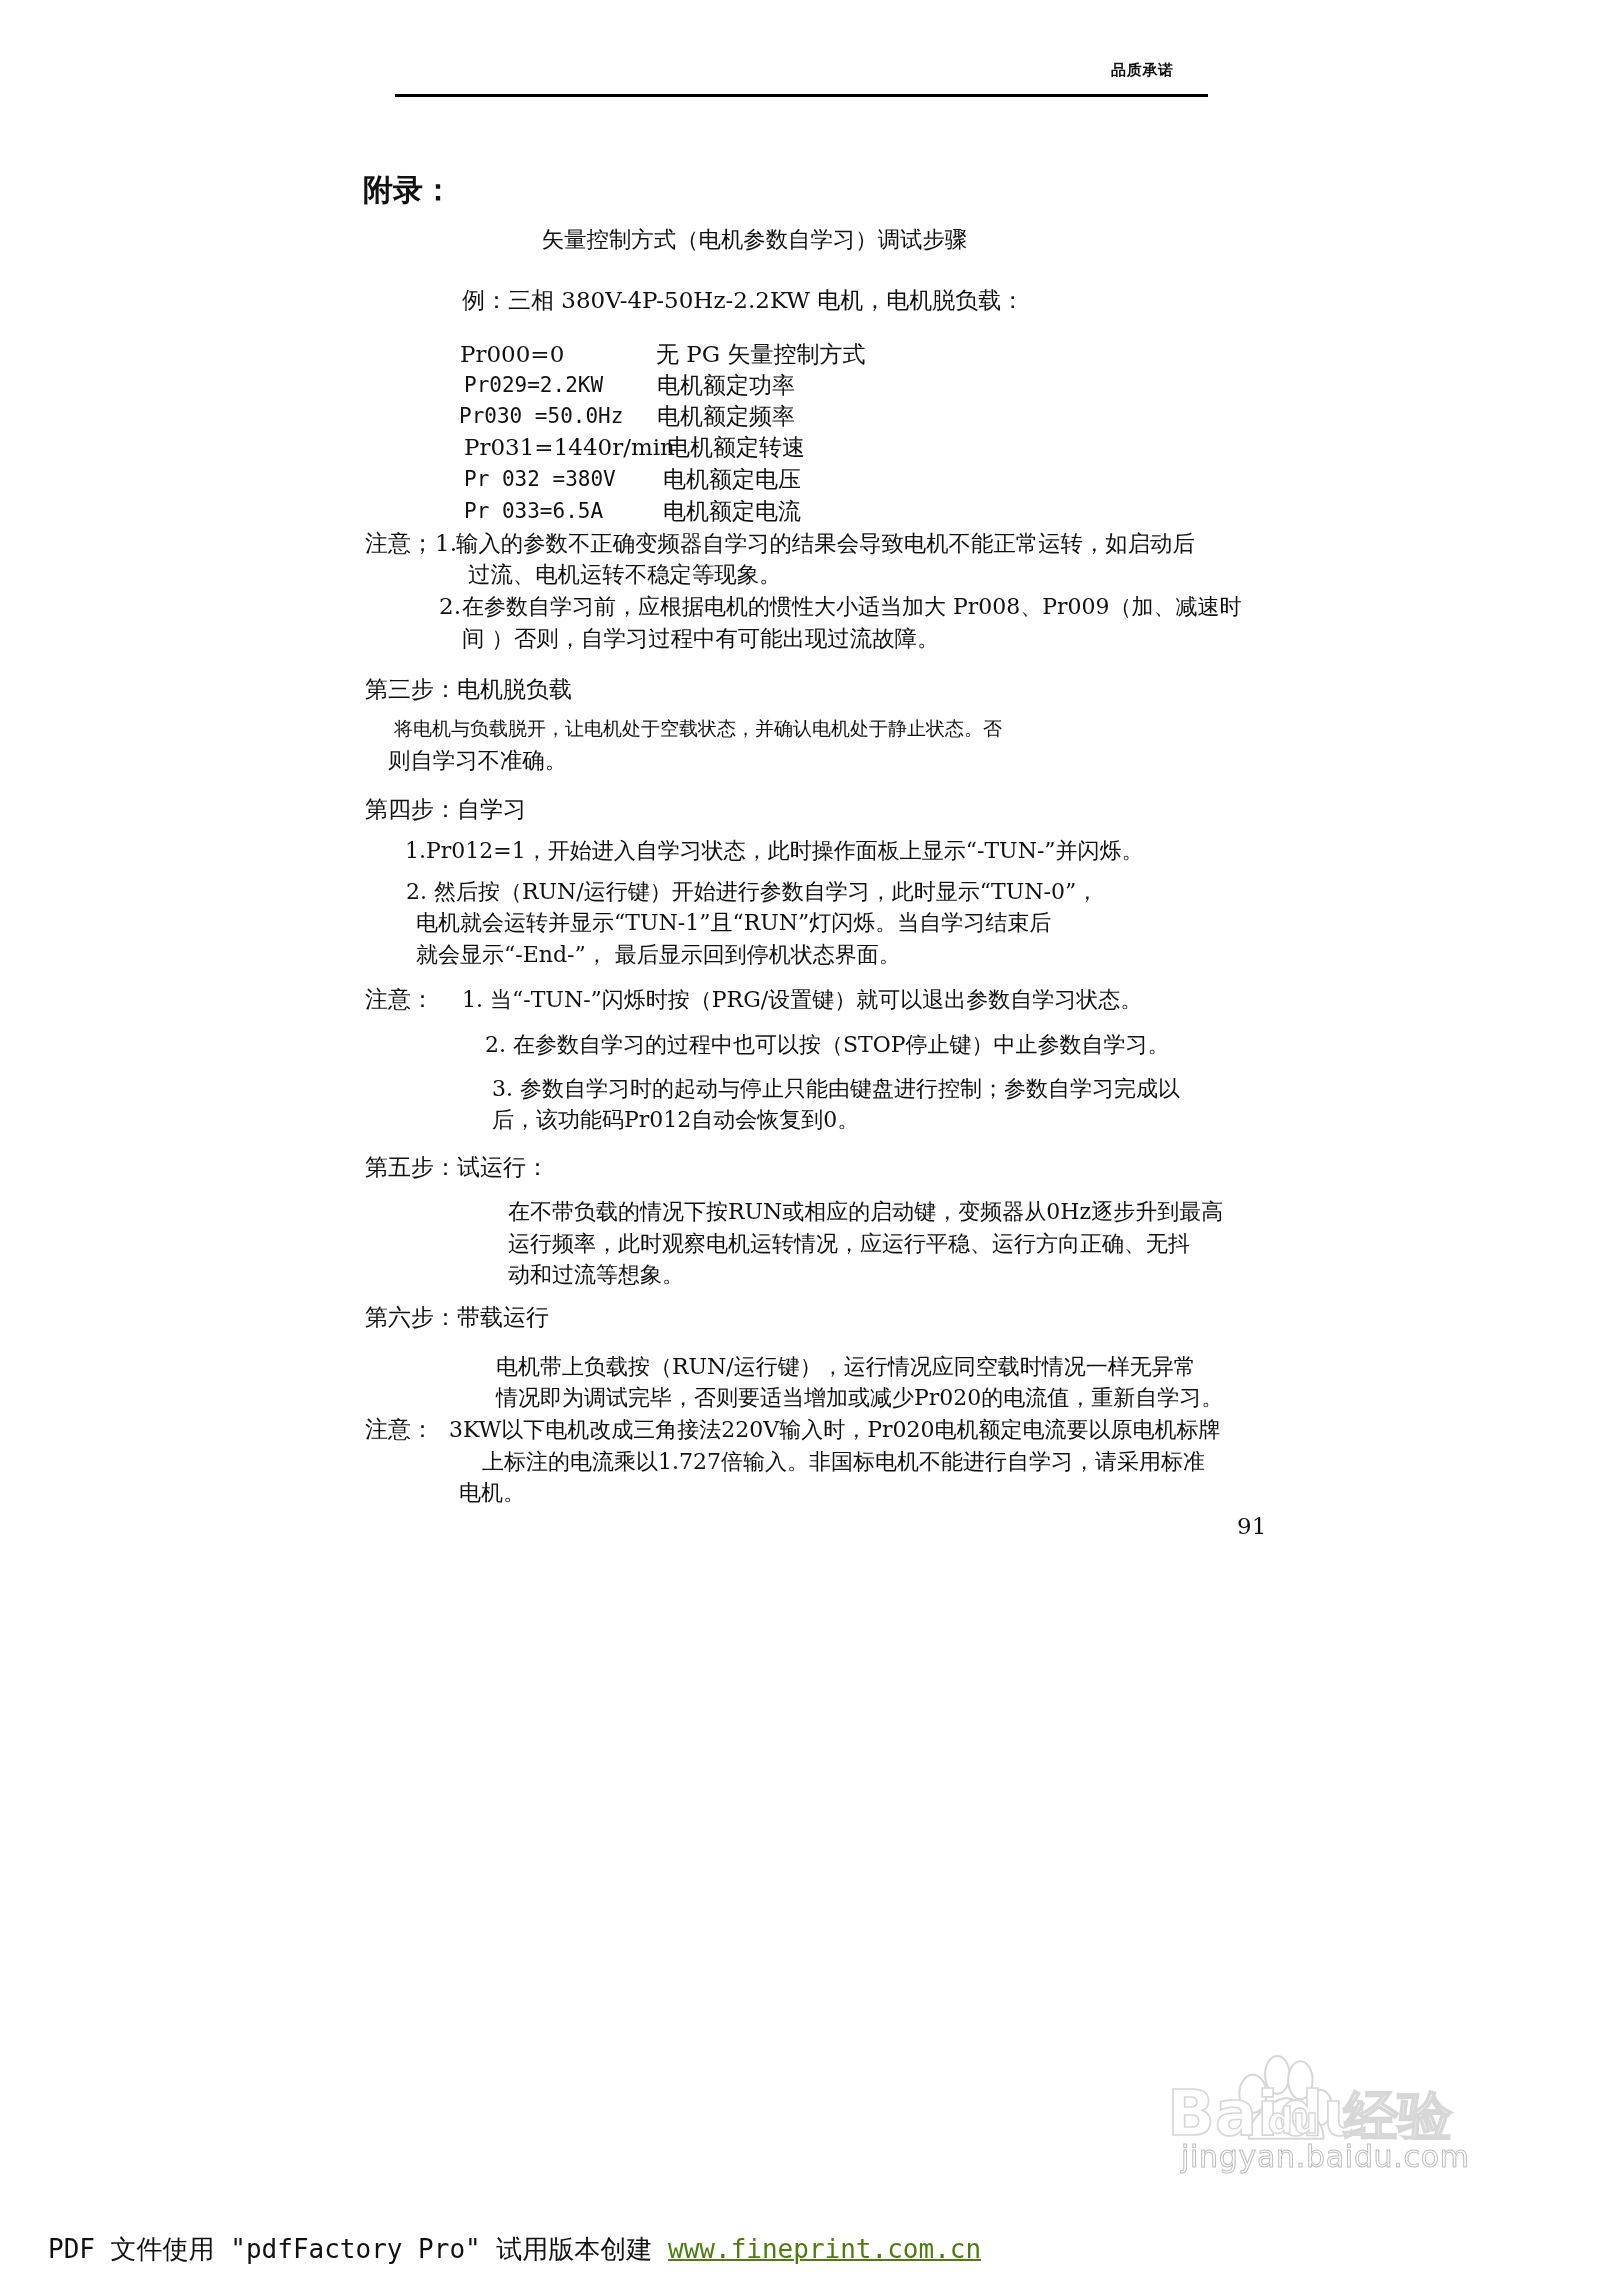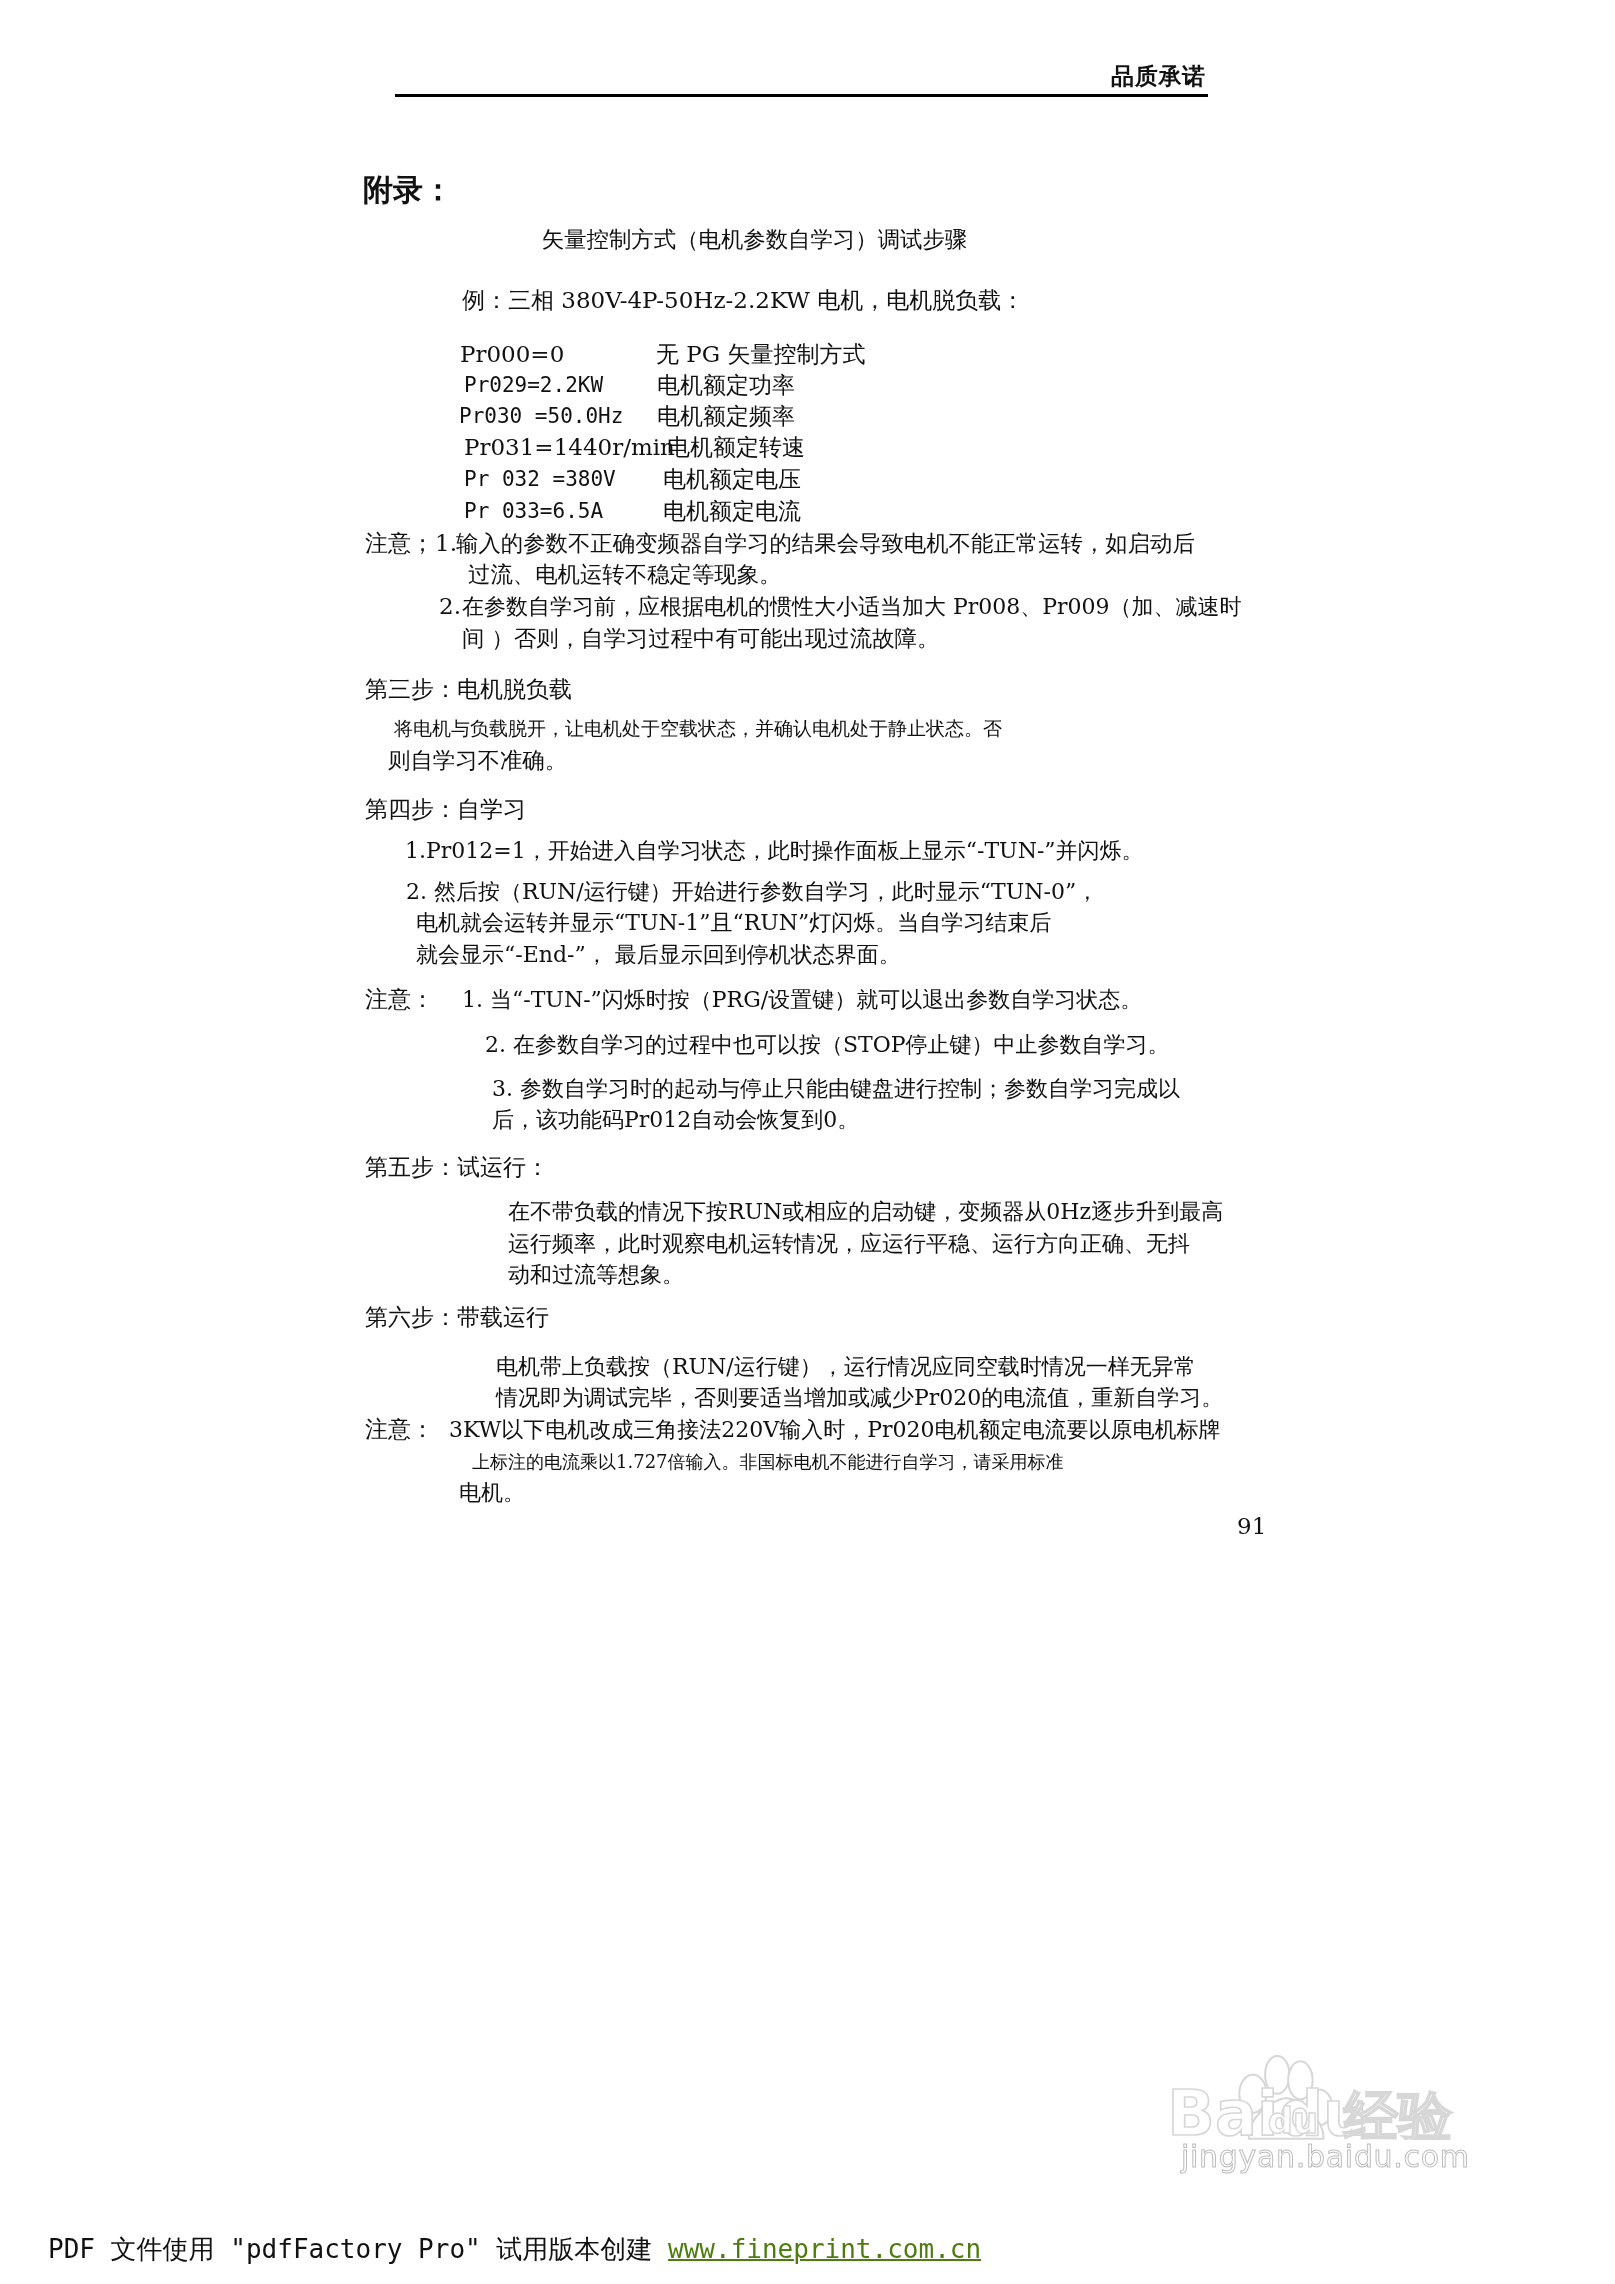--- a/index.html
+++ b/index.html
@@ -13,21 +13,21 @@
       position: relative;
       overflow: hidden;
       font-family: "DejaVu Serif", "Liberation Serif", serif;
       color: #111111;
     }
     .abs { position: absolute; white-space: nowrap; }
     .header-title {
       left: 1111px; top: 61px;
       font-family: "DejaVu Sans", "Liberation Sans", sans-serif;
       font-weight: bold;
-      font-size: 23px;
+      font-size: 15px;
       letter-spacing: 0.7px;
     }
     .header-rule {
       left: 395px; top: 94px;
       width: 813px; height: 2.7px;
       background: #000000;
     }
     .appendix-heading {
       left: 363px; top: 170px;
       font-family: "DejaVu Sans", "Liberation Sans", sans-serif;
@@ -152,21 +152,21 @@
 
 <div>
   <div class="abs txt" style="left:365px; top:1302px;">第六步：带载运行</div>
   <div class="abs txt" style="left:496px; top:1351px; font-size:22px;">电机带上负载按（RUN/运行键），运行情况应同空载时情况一样无异常</div>
   <div class="abs txt" style="left:496px; top:1382px; font-size:22px;">情况即为调试完毕，否则要适当增加或减少Pr020的电流值，重新自学习。</div>
 </div>
 
 <div>
   <div class="abs txt" style="left:365px; top:1414px;">注意：</div>
   <div class="abs txt" style="left:449px; top:1414px; font-size:22px;">3KW以下电机改成三角接法220V输入时，Pr020电机额定电流要以原电机标牌</div>
-  <div class="abs txt" style="left:472px; top:1446px; font-size:18px;">上标注的电流乘以1.727倍输入。非国标电机不能进行自学习，请采用标准</div>
+  <div class="abs txt" style="left:482px; top:1446px; font-size:22px;">上标注的电流乘以1.727倍输入。非国标电机不能进行自学习，请采用标准</div>
   <div class="abs txt" style="left:459px; top:1477px; font-size:22px;">电机。</div>
 </div>
 
 <div class="abs page-number">91</div>
 
 <div class="abs watermark">
   <svg width="380" height="95" viewBox="0 0 560 140">
     <g fill="#ffffff" stroke="#b8b8b8" stroke-width="3">
       <ellipse cx="156" cy="72" rx="20" ry="28"></ellipse>
       <ellipse cx="192" cy="44" rx="18" ry="28"></ellipse>

